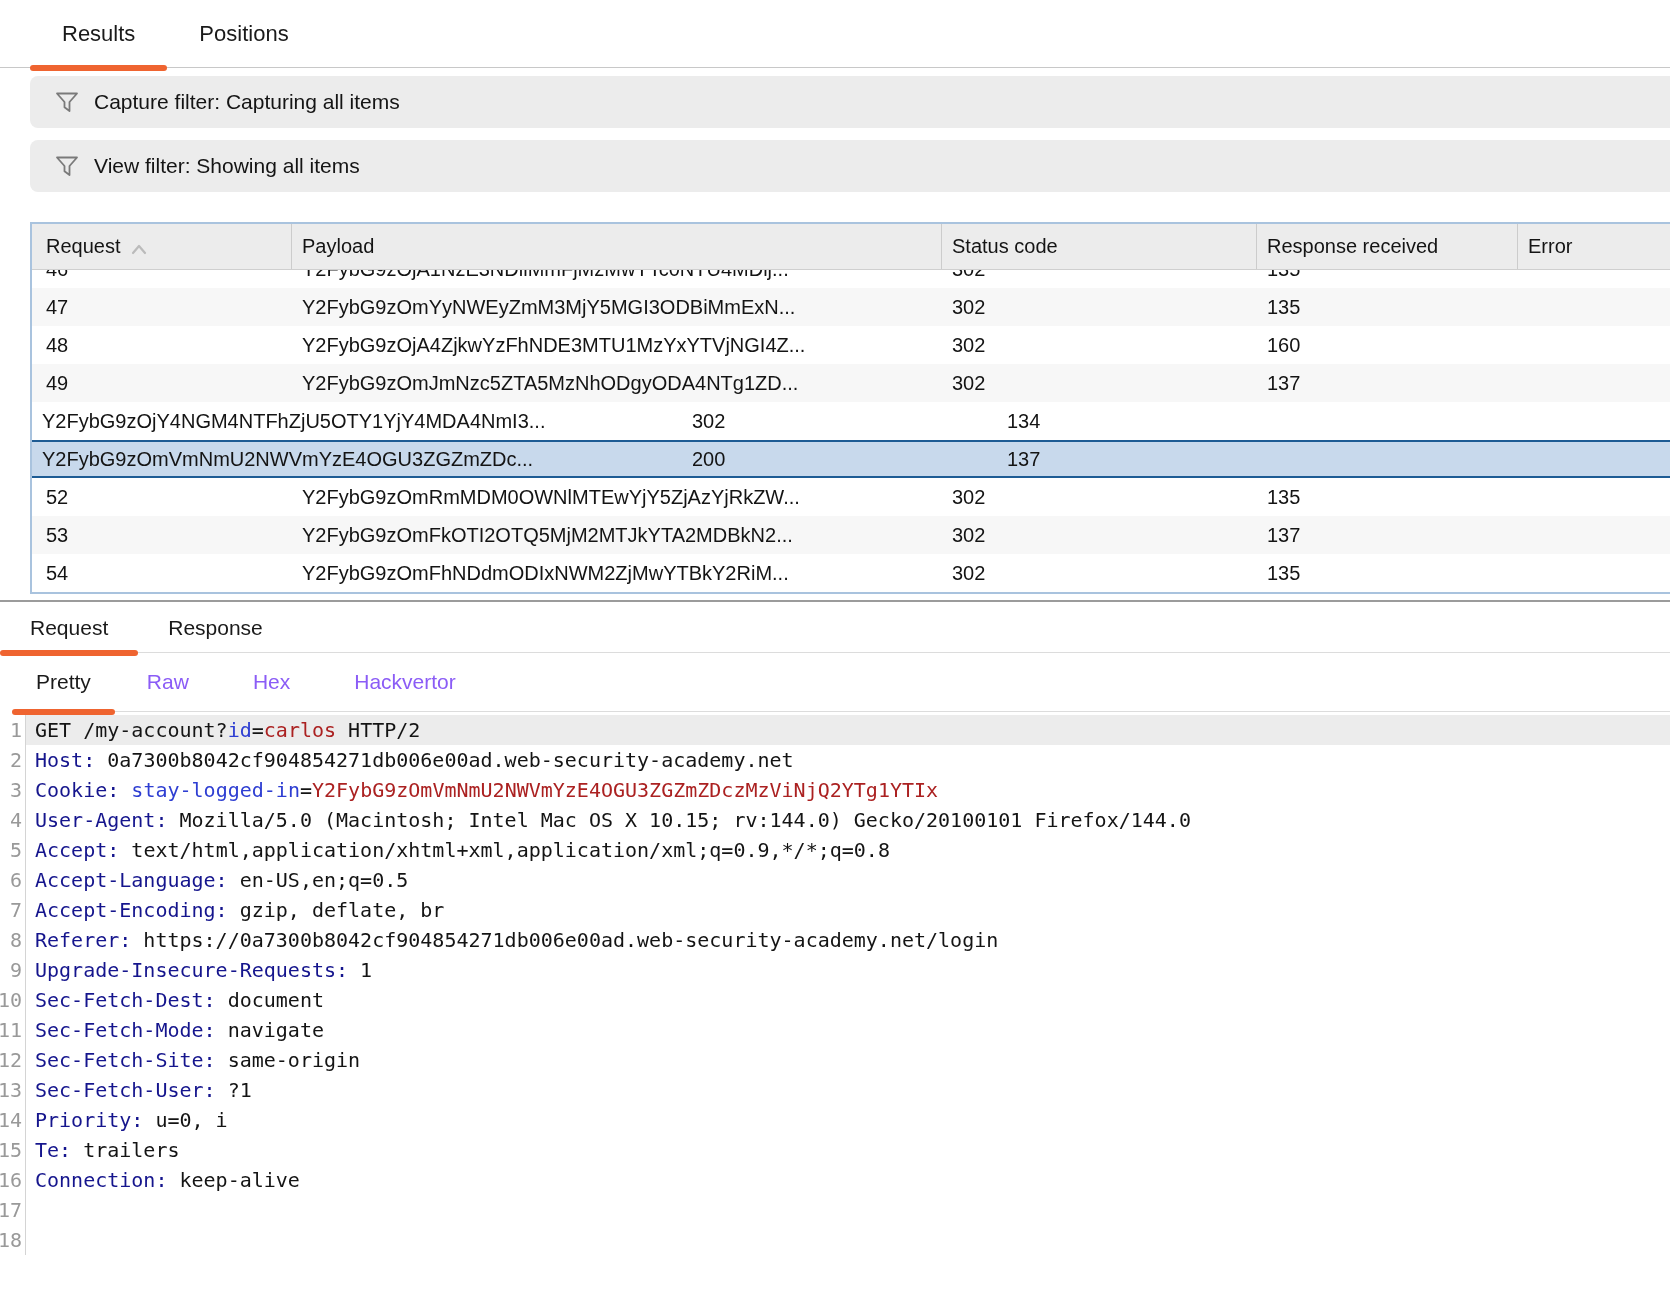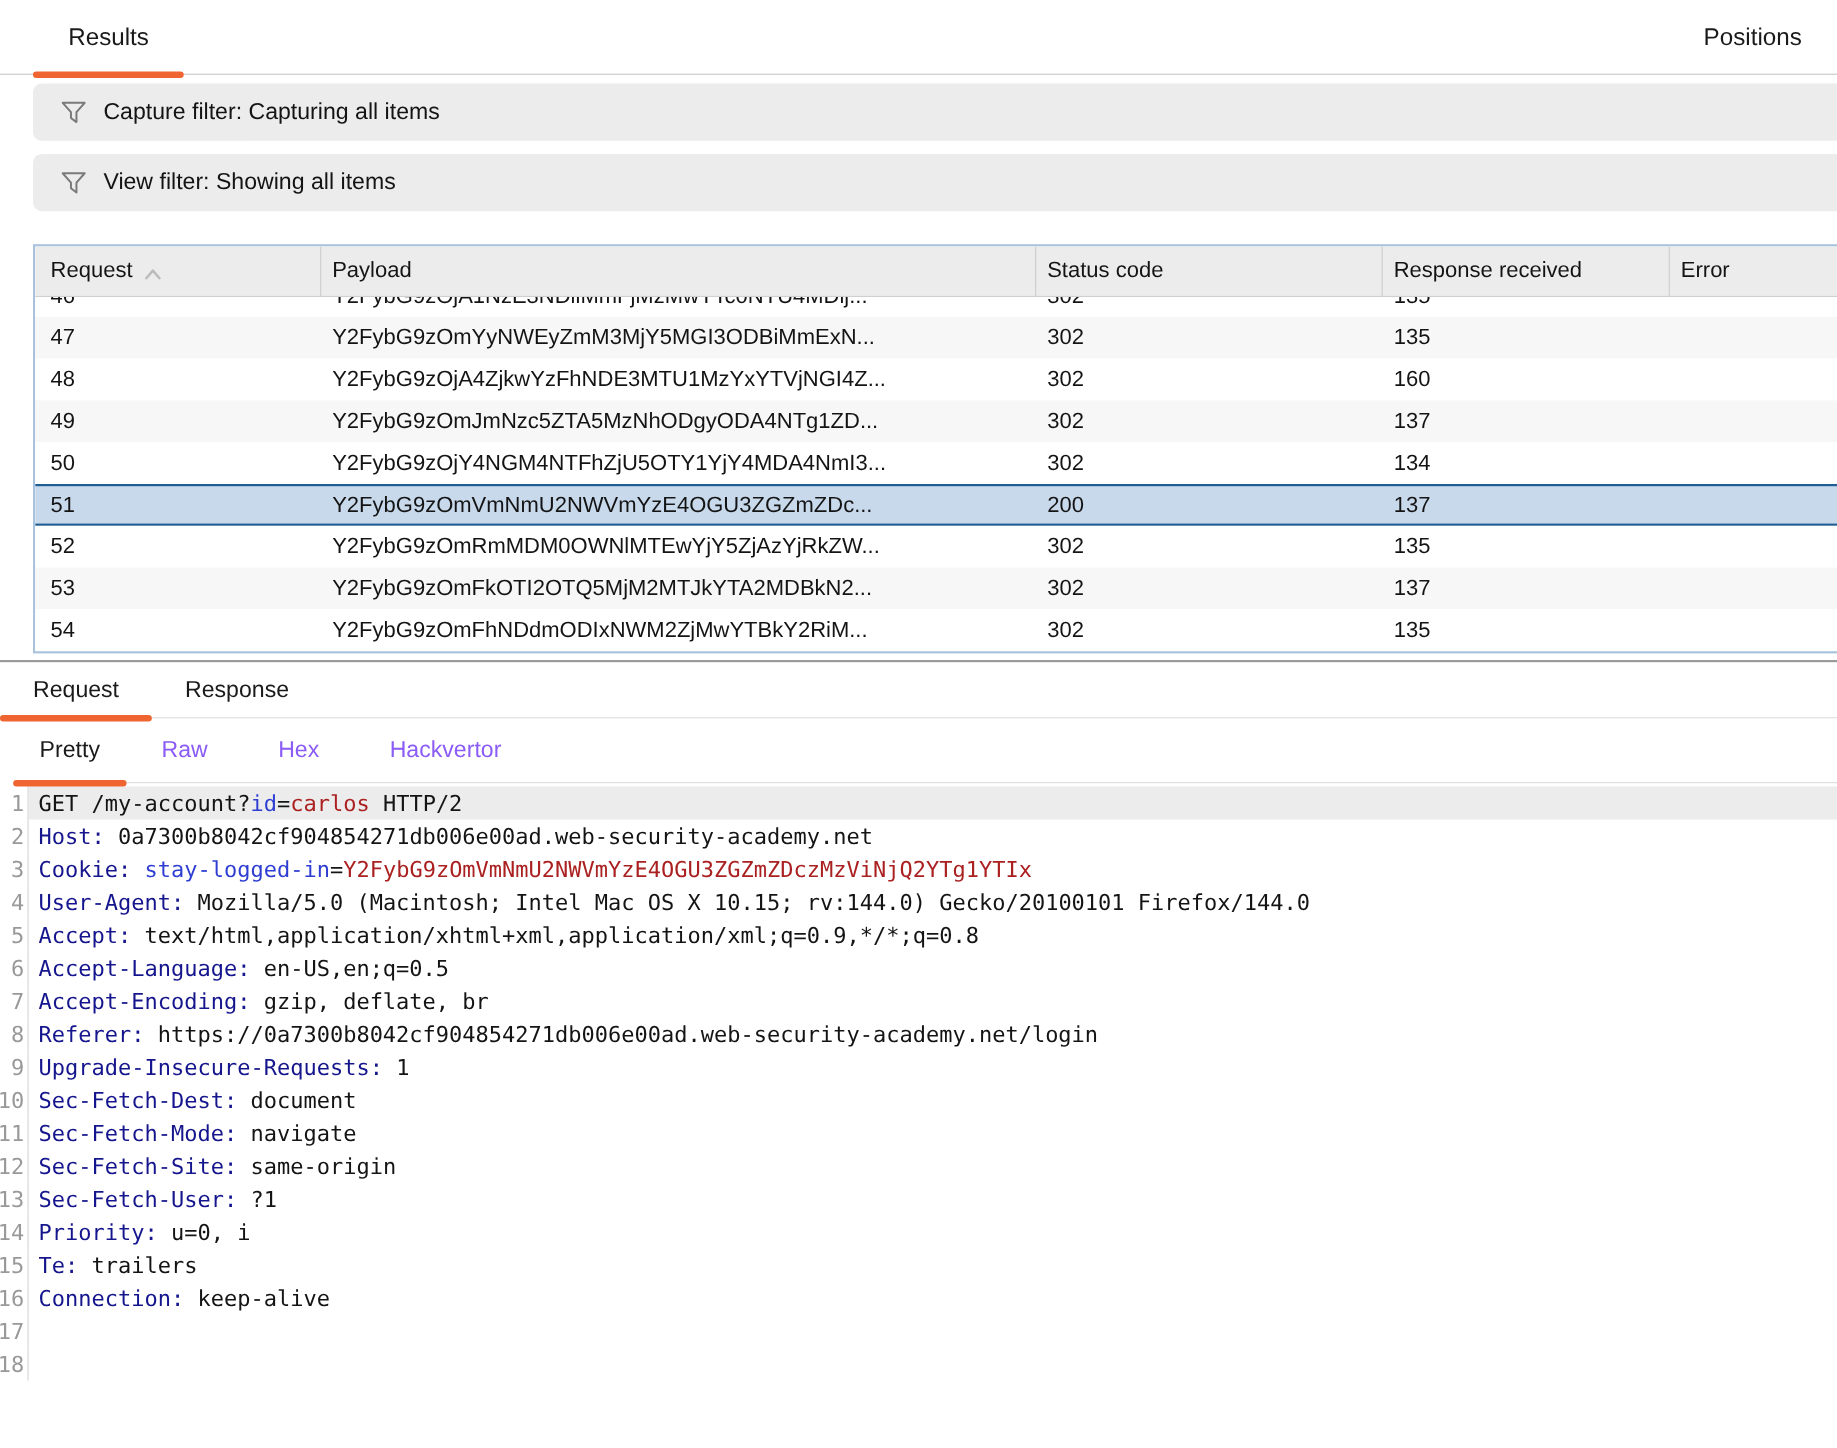--- a/index.html
+++ b/index.html
@@ -9,21 +9,21 @@
     --hl:#ececec; --ln:#999999; --plain:#141414; --header-name:#15158d;
     --param-name:#2e3ed2; --value-red:#ab2121; --icon-gray:#7a7a7a; --sort-gray:#bbbbbb;
   }
   *{box-sizing:border-box;}
   html,body{margin:0;padding:0;}
   body{width:1670px;height:1316px;overflow:hidden;background:#fff;
        font-family:"Liberation Sans",sans-serif;color:var(--plain);position:relative;}
 
   
   .top-tabs{position:absolute;top:0;left:0;width:100%;height:68px;
-            border-bottom:1px solid var(--line-top);display:flex;align-items:center;padding-left:30px;justify-content:space-between;}
+            border-bottom:1px solid var(--line-top);display:flex;align-items:center;padding-left:30px;}
   .tab{position:relative;height:100%;display:flex;align-items:center;font-size:22px;color:#1a1a1a;}
   .top-tabs .tab{padding:0 32px;}
   .tab.active::after{content:"";position:absolute;left:0;right:0;bottom:-4px;height:6px;
                      background:var(--accent);border-radius:3px;z-index:3;}
 
   
   .filter-bar{position:absolute;left:30px;right:-14px;height:52px;background:var(--panel);
               border-radius:8px;display:flex;align-items:center;padding-left:24px;font-size:21px;}
   #capture-filter{top:76px;} #view-filter{top:140px;}
   .funnel{margin-right:14px;flex:none;}
@@ -143,29 +143,27 @@
 
   <div class="tr alt">
     <div class="td c-req">49</div>
     <div class="td c-pay">Y2FybG9zOmJmNzc5ZTA5MzNhODgyODA4NTg1ZD...</div>
     <div class="td c-status">302</div>
     <div class="td c-recv">137</div>
     <div class="td c-err"></div>
   </div>
 
   <div class="tr">
-    <div class="td c-req">50</div>
     <div class="td c-pay">Y2FybG9zOjY4NGM4NTFhZjU5OTY1YjY4MDA4NmI3...</div>
     <div class="td c-status">302</div>
     <div class="td c-recv">134</div>
     <div class="td c-err"></div>
   </div>
 
   <div class="tr selected">
-    <div class="td c-req">51</div>
     <div class="td c-pay">Y2FybG9zOmVmNmU2NWVmYzE4OGU3ZGZmZDc...</div>
     <div class="td c-status">200</div>
     <div class="td c-recv">137</div>
     <div class="td c-err"></div>
   </div>
 
   <div class="tr">
     <div class="td c-req">52</div>
     <div class="td c-pay">Y2FybG9zOmRmMDM0OWNlMTEwYjY5ZjAzYjRkZW...</div>
     <div class="td c-status">302</div>

